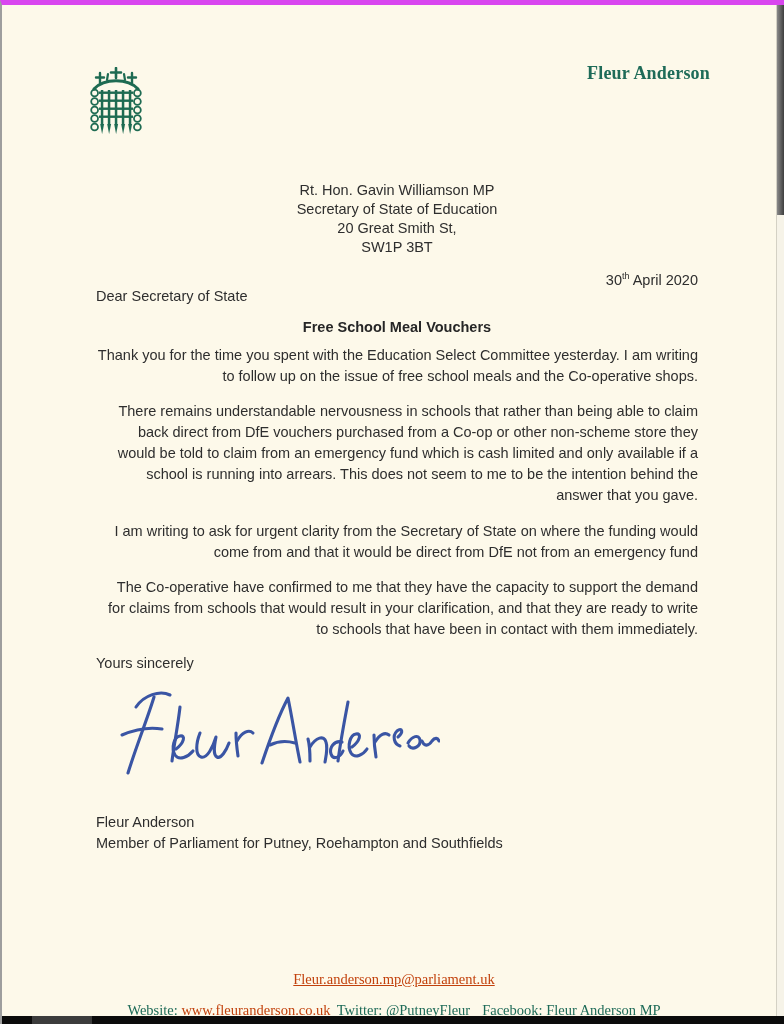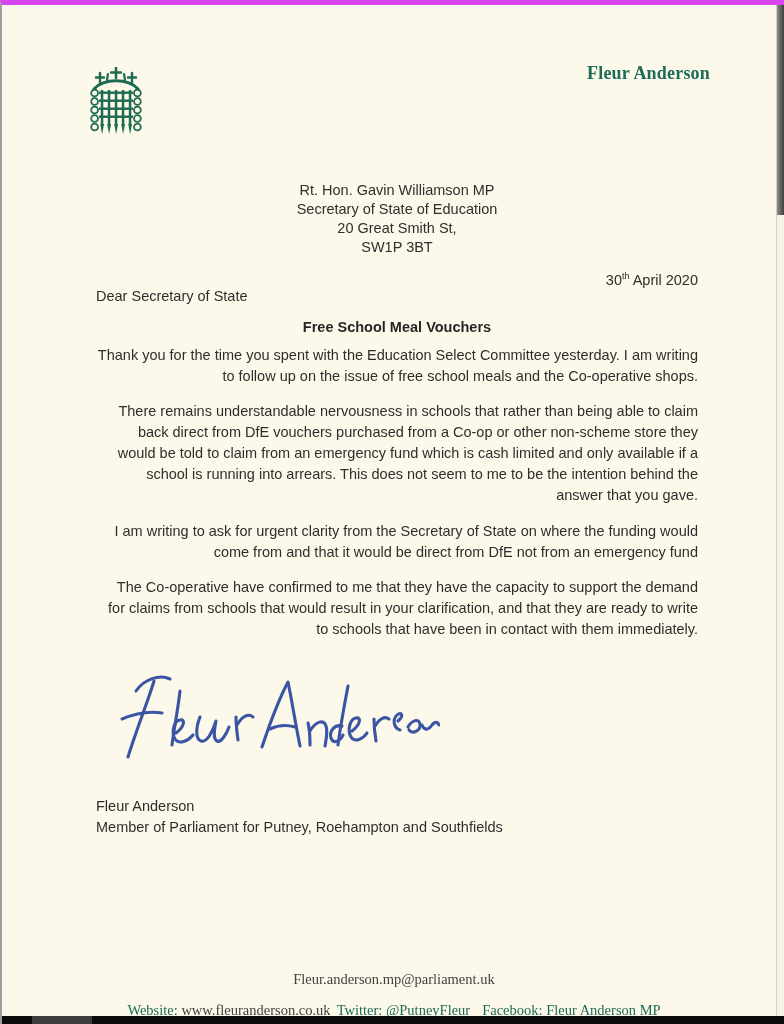--- a/index.html
+++ b/index.html
@@ -40,21 +40,21 @@
   
   .signature{margin-top:14px;margin-left:14px;width:330px;height:95px;}
   .signoff{font-size:14.5px;line-height:21px;margin-top:28px;}
   
   .footer{
     position:absolute;left:0;width:784px;text-align:center;
     font-family:"Liberation Serif", serif;font-size:14.5px;
   }
   .footer-email{top:966px;}
   .footer-contacts{top:997px;color:#1E6B58;}
-  a.blue-link{color:#404040;cursor:pointer;}
+  a.blue-link{color:#c2410c;text-decoration:underline;cursor:pointer;}
   .footer-contacts .sep{display:inline-block;width:6px;}
   
   .scrollbar-track{
     position:absolute;top:0;right:0;width:7px;height:1016px;
     background:#F6F3E8;border-left:1px solid #D4D1C4;
   }
   .scrollbar-thumb{
     position:absolute;top:0;right:0;width:7px;height:210px;
     background:linear-gradient(to right,#8A8A8A,#3E3E3E);
   }
@@ -139,20 +139,21 @@
     
     <div class="subject">Free School Meal Vouchers</div>
 
     
     <p class="para">Thank you for the time you spent with the Education Select Committee yesterday. I am writing to follow up on the issue of free school meals and the Co-operative shops.</p>
     <p class="para">There remains understandable nervousness in schools that rather than being able to claim back direct from DfE vouchers purchased from a Co-op or other non-scheme store they would be told to claim from an emergency fund which is cash limited and only available if a school is running into arrears. This does not seem to me to be the intention behind the answer that you gave.</p>
     <p class="para">I am writing to ask for urgent clarity from the Secretary of State on where the funding would come from and that it would be direct from DfE not from an emergency fund</p>
     <p class="para">The Co-operative have confirmed to me that they have the capacity to support the demand for claims from schools that would result in your clarification, and that they are ready to write to schools that have been in contact with them immediately.</p>
 
     
+    <div class="closing">Yours sincerely</div>
 
     
     <svg class="signature" viewBox="0 0 330 95" xmlns="http://www.w3.org/2000/svg">
       <g stroke="#3A55A4" stroke-width="3.1" fill="none" stroke-linecap="round" stroke-linejoin="round">
 
         <path d="M44 12 C 38 32, 26 62, 18 88"></path>
         <path d="M26 22 C 34 10, 50 5, 60 10"></path>
         <path d="M12 50 C 26 44, 40 42, 52 44"></path>
 
         <path d="M70 22 C 68 40, 64 60, 62 76"></path>

